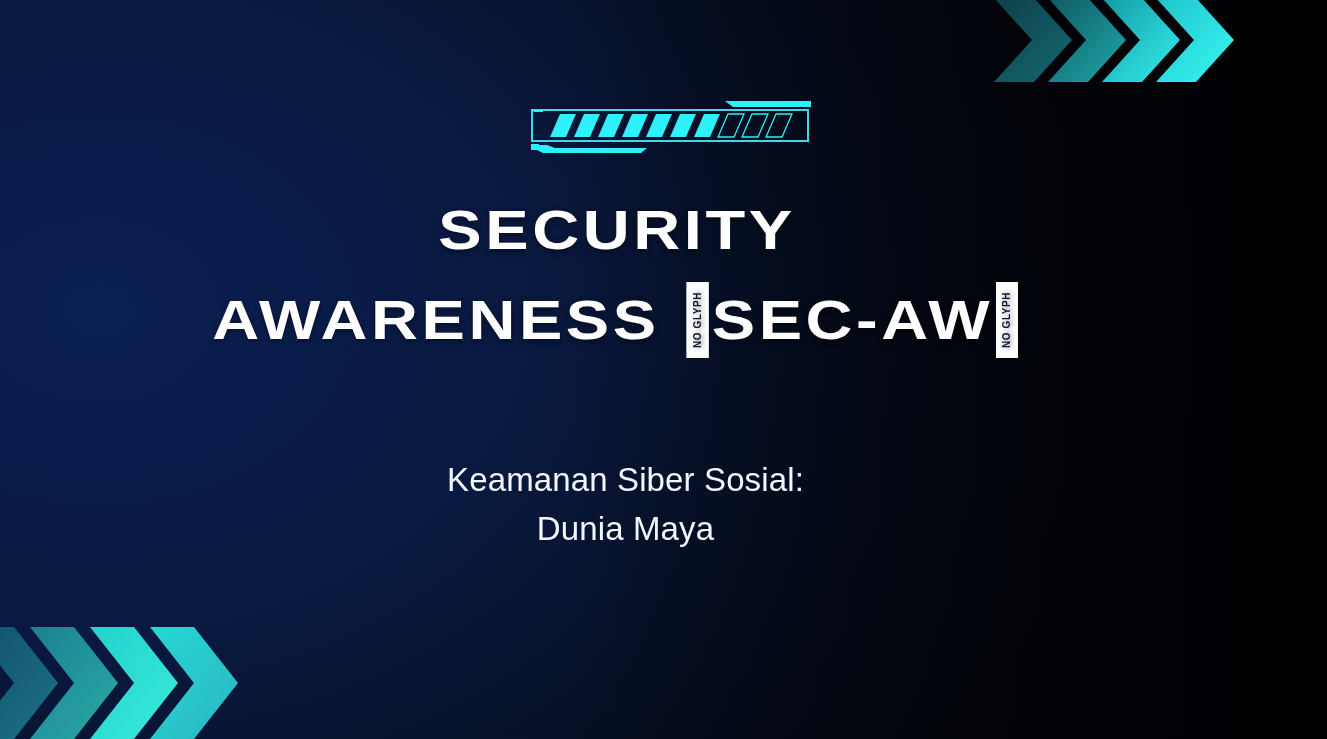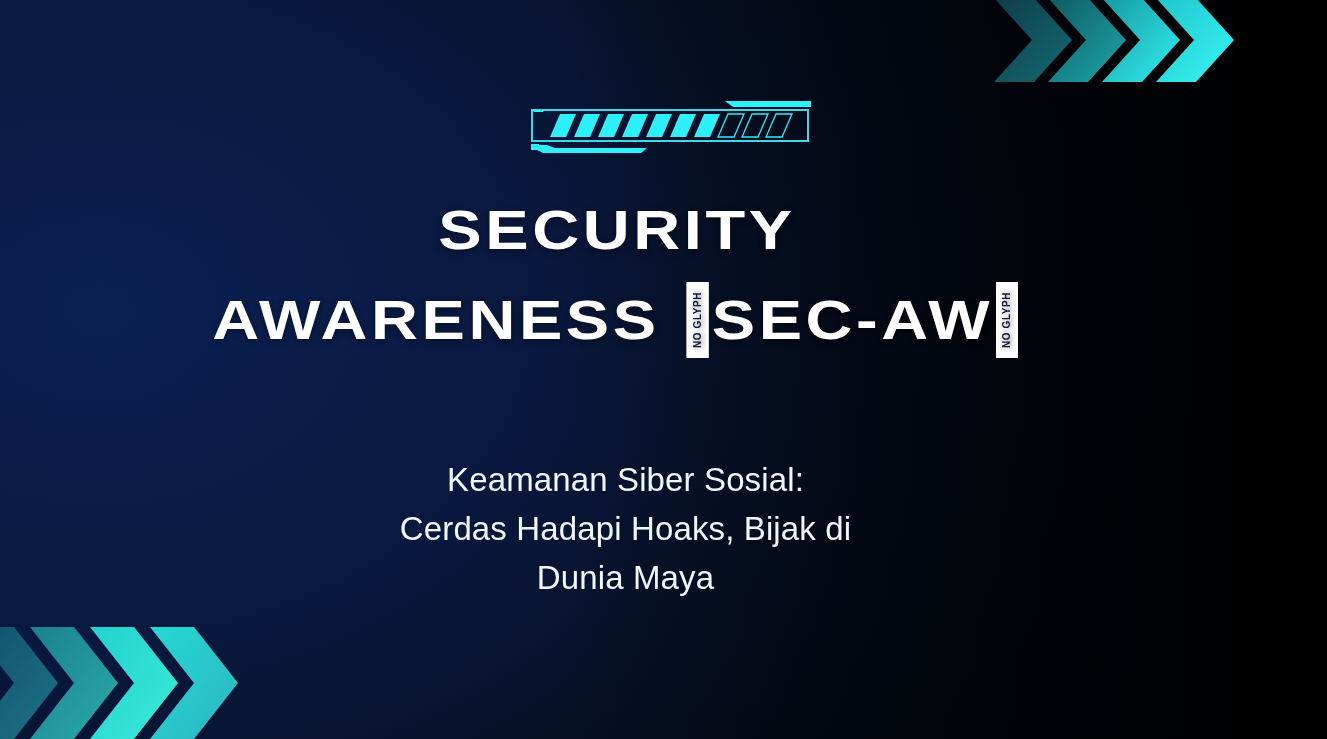--- a/index.html
+++ b/index.html
@@ -284,17 +284,16 @@
       </span>
       <span class="tl2-text">SEC-AW</span>
       <span class="noglyph">
         <span>NO GLYPH</span>
       </span>
     </div>
   </div>
 
   <div class="subtitle">
     <div>Keamanan Siber Sosial:</div>
-    <div>Cerdas Hadapi Hoaks, Bijak di</div>
     <div>Dunia Maya</div>
   </div>
 
 </div>
 
 </body></html>

